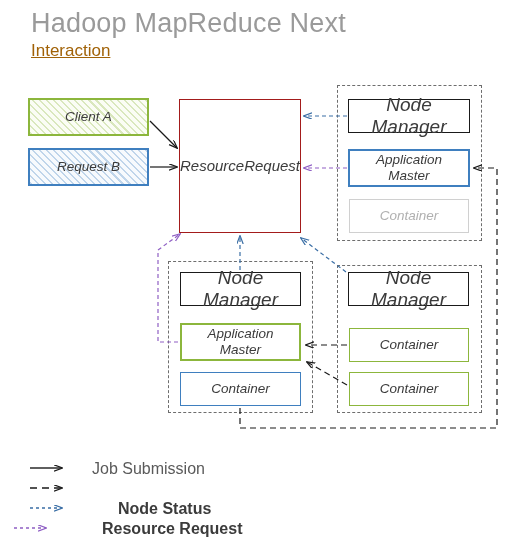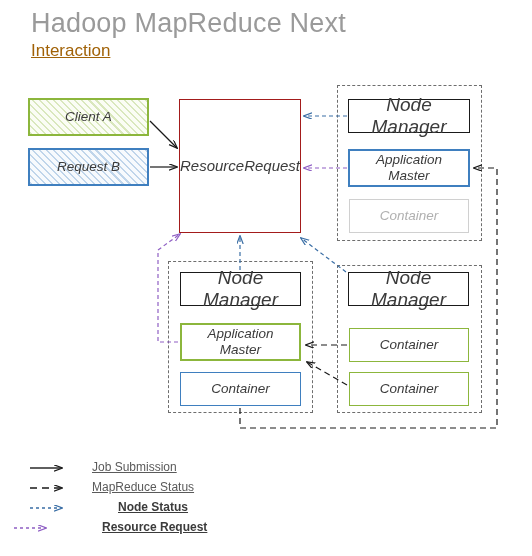--- a/index.html
+++ b/index.html
@@ -39,22 +39,22 @@
   .ct-green{border:1.4px solid #8cb63c;}
 
   .cluster{position:absolute;box-sizing:border-box;
            border:1.2px dashed #6e6e6e;background:transparent;}
 
   svg.wires{position:absolute;left:0;top:0;width:532px;height:556px;
             overflow:visible;pointer-events:none;}
 
   .legend{position:absolute;left:0;top:0;}
   .leg-row{position:absolute;height:16px;}
-  .leg-label{position:absolute;left:62px;font-size:12px;color:#5a5a5a;
-             white-space:nowrap;top:-2px;text-decoration:underline;}
+  .leg-label{position:absolute;left:62px;font-size:16px;color:#5a5a5a;
+             white-space:nowrap;top:-2px;}
   .leg-label.bold{font-weight:bold;color:#3b3b3b;padding-left:26px;}
 </style>
 </head>
 <body>
 
 <div id="stage">
 
   <div class="title">Hadoop MapReduce Next</div>
   <div class="subtitle">Interaction</div>
 
@@ -145,21 +145,20 @@
       <svg width="42" height="12" style="position:absolute;left:0;top:0;overflow:visible;">
         <path d="M0,6 L32,6" stroke="#1a1a1a" stroke-width="1.4" fill="none" marker-end="url(#ah-black)"></path>
       </svg>
       <span class="leg-label">Job Submission</span>
     </div>
 
     <div class="leg-row" style="left:30px;top:482px;width:240px;">
       <svg width="42" height="12" style="position:absolute;left:0;top:0;overflow:visible;">
         <path d="M0,6 L32,6" stroke="#1a1a1a" stroke-width="1.4" fill="none" stroke-dasharray="7,5" marker-end="url(#ah-black)"></path>
       </svg>
-      <span class="leg-label">MapReduce Status</span>
     </div>
 
     <div class="leg-row" style="left:30px;top:502px;width:240px;">
       <svg width="42" height="12" style="position:absolute;left:0;top:0;overflow:visible;">
         <path d="M0,6 L32,6" stroke="#3a6ea5" stroke-width="1.4" fill="none" stroke-dasharray="3,3" marker-end="url(#ah-blue)"></path>
       </svg>
       <span class="leg-label bold">Node Status</span>
     </div>
 
     <div class="leg-row" style="left:14px;top:522px;width:240px;">

